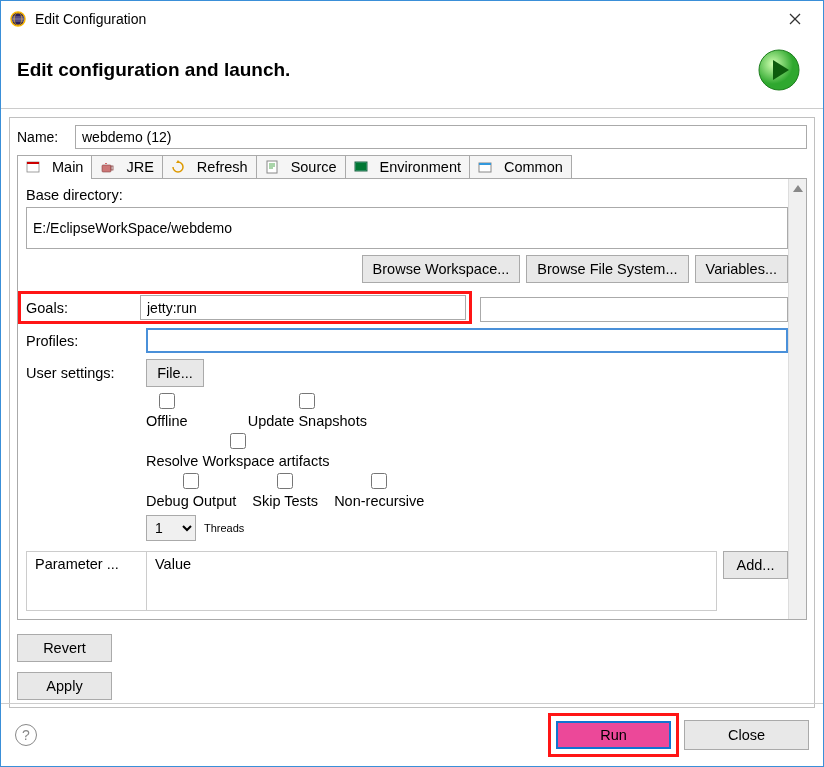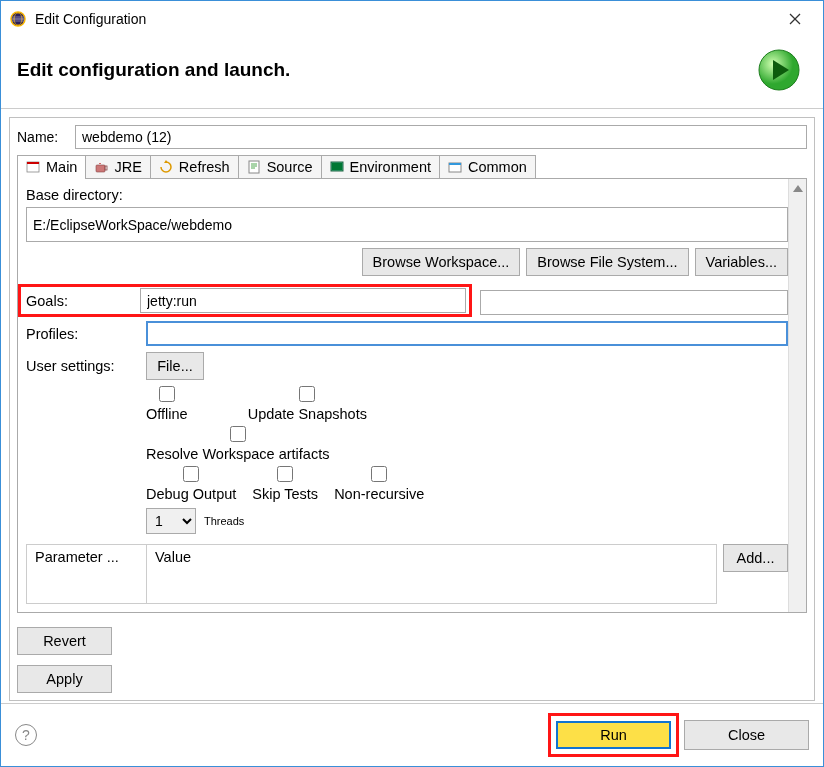--- a/index.html
+++ b/index.html
@@ -10,21 +10,21 @@
 .titlebar .closex { width: 40px; height: 30px; display: flex; align-items: center; justify-content: center; color: #333; cursor: pointer; font-size: 16px; }
 .header { padding: 10px 16px 14px 16px; border-bottom: 1px solid #ccc; display: flex; align-items: center; }
 .header h1 { font-size: 19px; font-weight: bold; flex: 1; }
 .header .runbig { width: 48px; height: 48px; margin-right: 4px; }
 .content { padding: 8px; }
 .panel { border: 1px solid #c0c0c0; padding: 7px; }
 .name-row { display: flex; align-items: center; margin-bottom: 6px; gap: 8px; }
 .name-row label { width: 50px; }
 .name-row input { flex: 1; height: 24px; padding: 2px 6px; border: 1px solid #aaa; font-size: 14px; font-family: inherit; }
 .tabs { display: flex; border-bottom: 1px solid #aaa; }
-.tab { padding: 3px 8px; border: 1px solid #aaa; border-bottom: none; margin-right: -1px; background: #f5f5f5; display: flex; align-items: center; gap: 6px; cursor: pointer; font-size: 14.5px; }
+.tab { padding: 3px 8px; border: 1px solid #aaa; border-bottom: none; margin-right: -1px; background: #f5f5f5; display: flex; align-items: center; gap: 12px; cursor: pointer; font-size: 14.5px; }
 .tab.active { background: #fff; position: relative; }
 .tab.active::after { content: ""; position: absolute; left: 0; right: 0; bottom: -1px; height: 2px; background: #fff; }
 .tab .ticon { width: 14px; height: 14px; display: inline-block; }
 .tab-content { border: 1px solid #aaa; border-top: none; padding: 8px; display: flex; }
 .tab-body { flex: 1; }
 .tab-scroll { width: 18px; background: #f0f0f0; border-left: 1px solid #ddd; margin: -8px -8px -8px 0; position: relative; }
 .tab-scroll::before { content: ""; position: absolute; top: 6px; left: 4px; width: 0; height: 0; border-left: 5px solid transparent; border-right: 5px solid transparent; border-bottom: 7px solid #888; }
 .form-row { display: flex; align-items: center; margin-bottom: 6px; gap: 4px; }
 .form-row label { width: 116px; font-size: 14.5px; }
 .form-row input[type=text] { flex: 1; height: 25px; padding: 2px 6px; border: 1px solid #aaa; font-size: 14px; font-family: inherit; background: #fff; }
@@ -45,21 +45,21 @@
 .param-table .col:last-child { flex: 1; border-right: none; }
 .param-table .addcol { width: 65px; }
 .redbox-goals { outline: 3px solid #ff1515; outline-offset: -1px; }
 .bottom-btns { display: flex; justify-content: flex-end; gap: 10px; margin-top: 14px; flex-direction: column; }
 .bottom-btns .btn { width: 95px; }
 .footer { position: absolute; left: 0; right: 0; bottom: 0; border-top: 1px solid #ccc; padding: 12px 14px; display: flex; align-items: center; }
 .footer .help { width: 22px; height: 22px; border: 1.5px solid #888; border-radius: 50%; display: flex; align-items: center; justify-content: center; color: #888; font-size: 14px; cursor: pointer; }
 .footer .fspacer { flex: 1; }
 .footer .btn { width: 125px; height: 30px; }
 .redbox-run { outline: 3px solid #ff1515; padding: 5px; display: inline-block; margin-right: 8px; }
-.footer .btn.run { border: 2px solid #1073d0; background: #fde047; width: 115px; height: 28px; }
+.footer .btn.run { border: 2px solid #1073d0; background: #ec4899; width: 115px; height: 28px; }
 </style>
 </head>
 <body>
 
 <div class="titlebar">
   <span class="appicon">
     <svg viewBox="0 0 18 18">
         <circle cx="9" cy="9" r="7" fill="#2a2060" stroke="#f7b500" stroke-width="1.5"></circle>
         <ellipse cx="9" cy="9" rx="4" ry="6" fill="none" stroke="#f7b500" stroke-width="0.7"></ellipse>
         <line x1="3" y1="9" x2="15" y2="9" stroke="#fff" stroke-width="0.6"></line>
@@ -143,21 +143,21 @@
               <rect x="1" y="3" width="12" height="9" fill="#fff" stroke="#888"></rect>
               <rect x="1" y="3" width="12" height="2" fill="#39d"></rect>
             </svg></span>
         <span>Common</span>
       </div>
     </div>
 
     <div class="tab-content">
       <div class="tab-body">
         <div style="margin-bottom:4px;"><label style="font-size:14.5px;">Base directory:</label></div>
-        <input type="text" style="width: 100%; height: 35px; padding: 2px 6px; border: 1px solid rgb(170, 170, 170); font-size: 14px; font-family: inherit; margin-bottom: 6px;" value="E:/EclipseWorkSpace/webdemo">
+        <input type="text" style="width: 100%; height: 42px; padding: 2px 6px; border: 1px solid rgb(170, 170, 170); font-size: 14px; font-family: inherit; margin-bottom: 6px;" value="E:/EclipseWorkSpace/webdemo">
         <div class="btn-row-right">
           <button class="btn">Browse Workspace...</button>
           <button class="btn">Browse File System...</button>
           <button class="btn">Variables...</button>
         </div>
 
         <div class="form-row redbox-goals" style="margin-left:-6px;padding:2px 4px 2px 6px;width:450px;">
           <label style="width:110px;">Goals:</label>
           <input type="text" style="flex: 1 1 0%;" value="jetty:run">
         </div>

